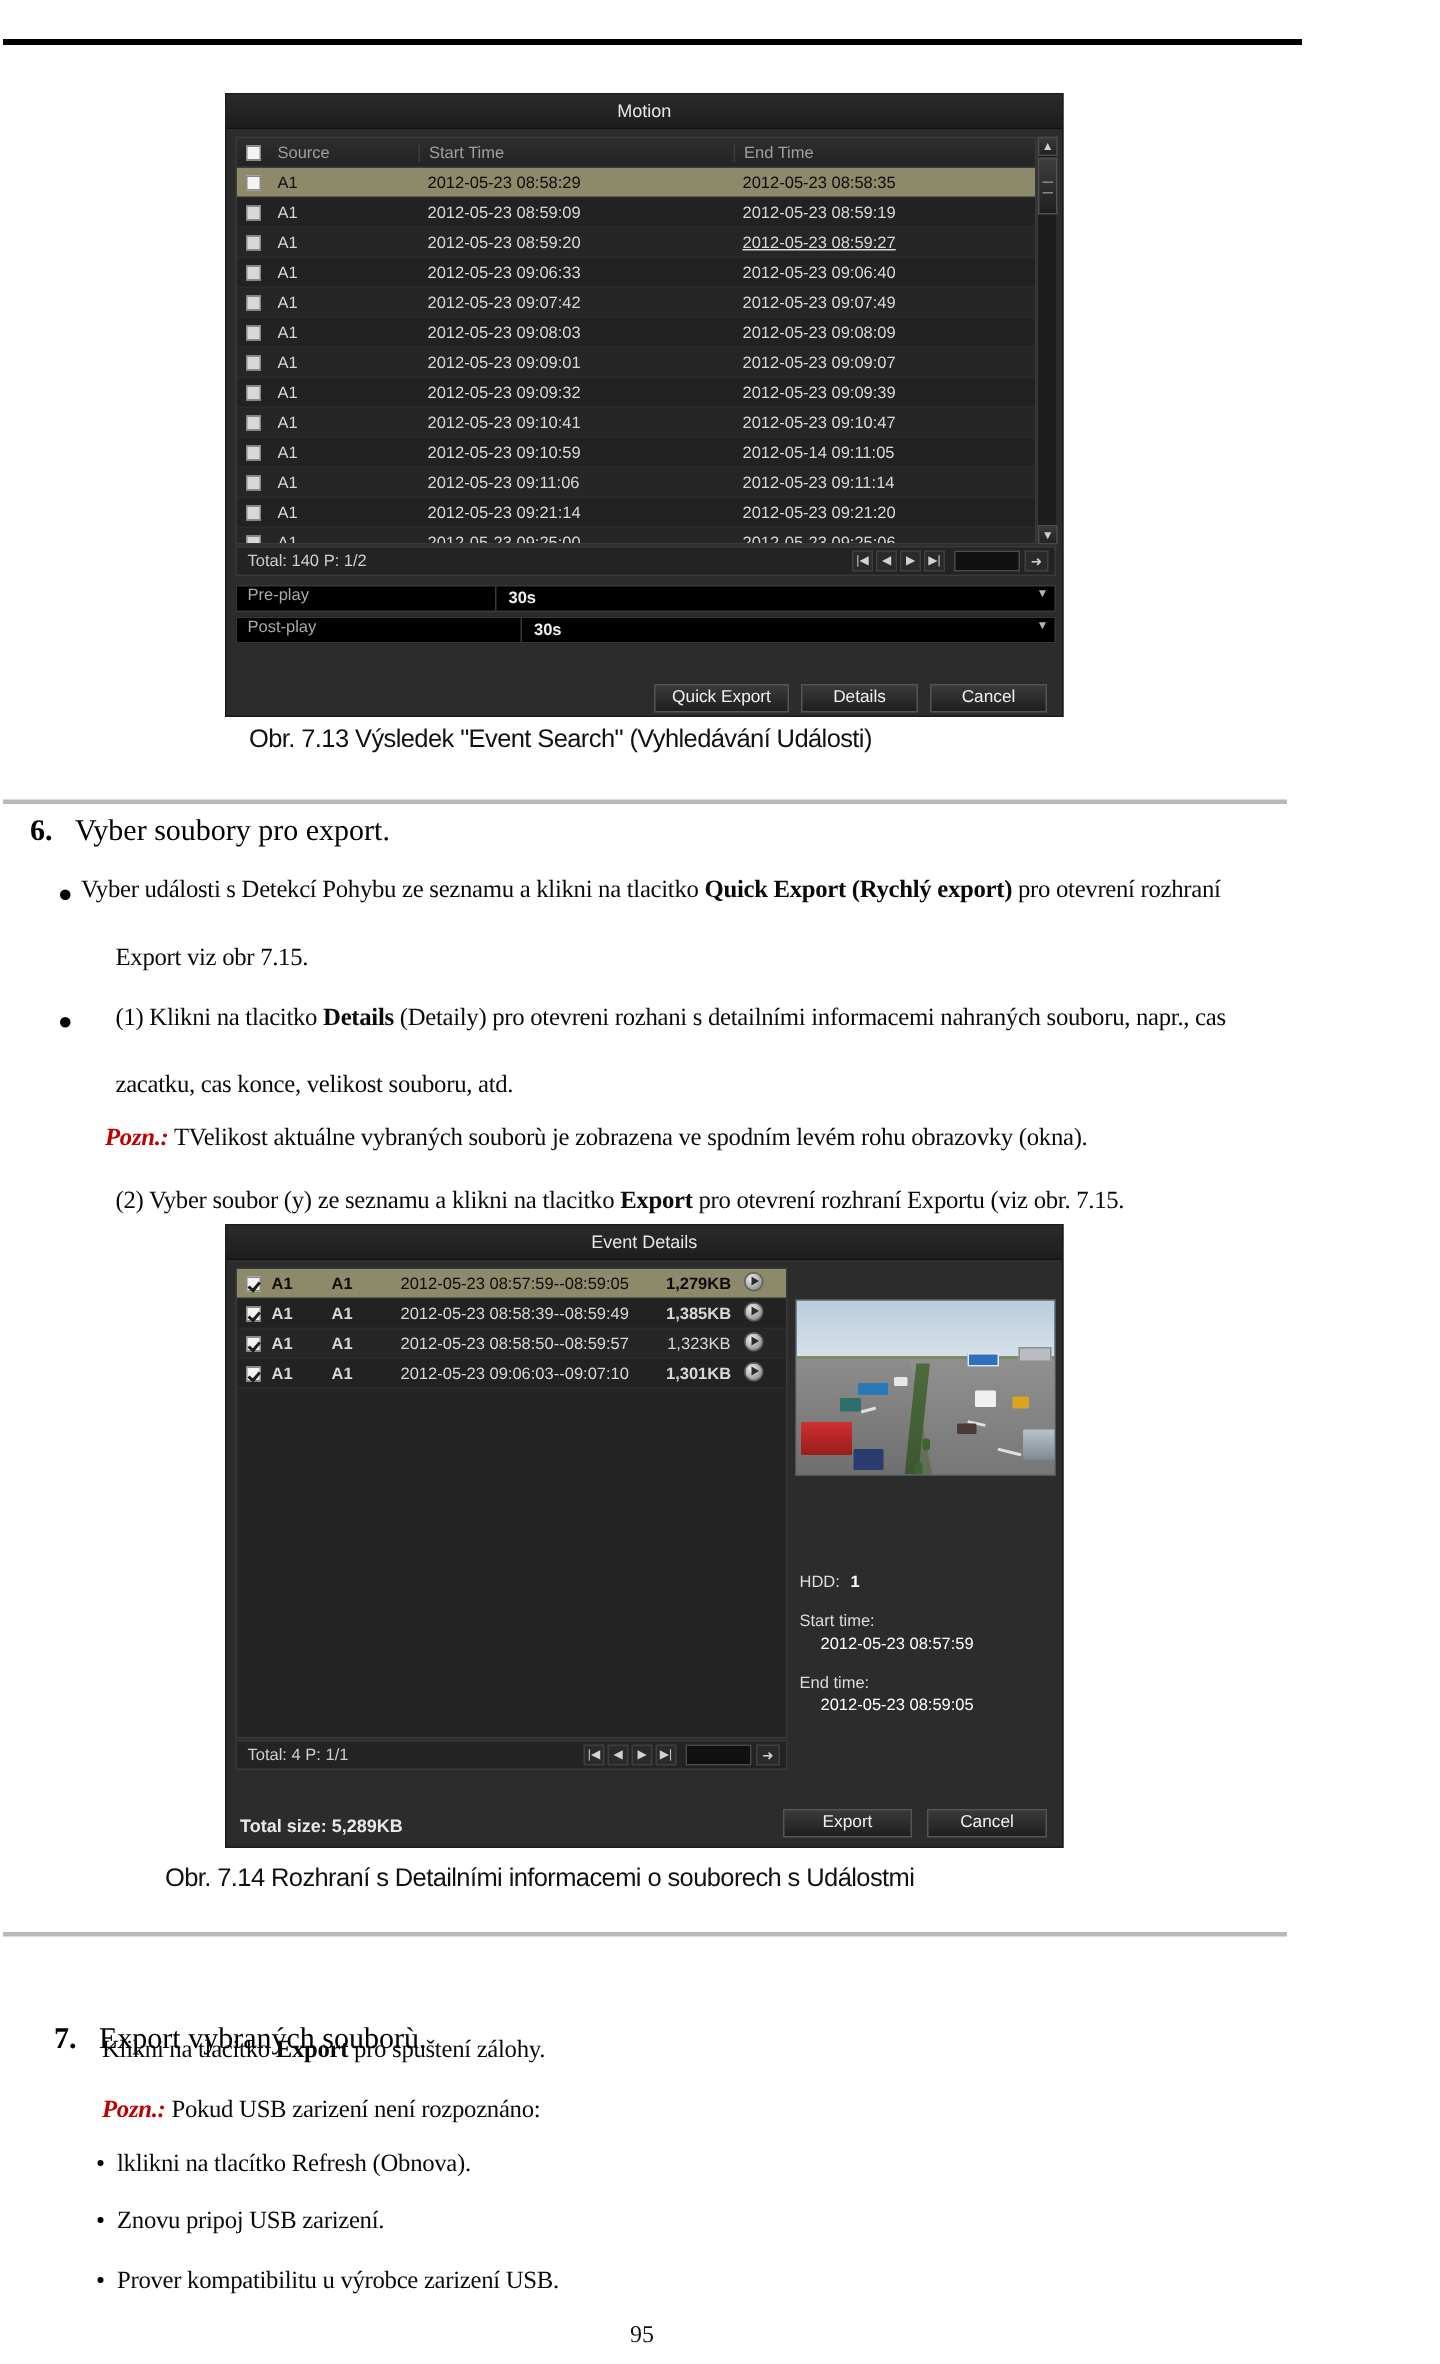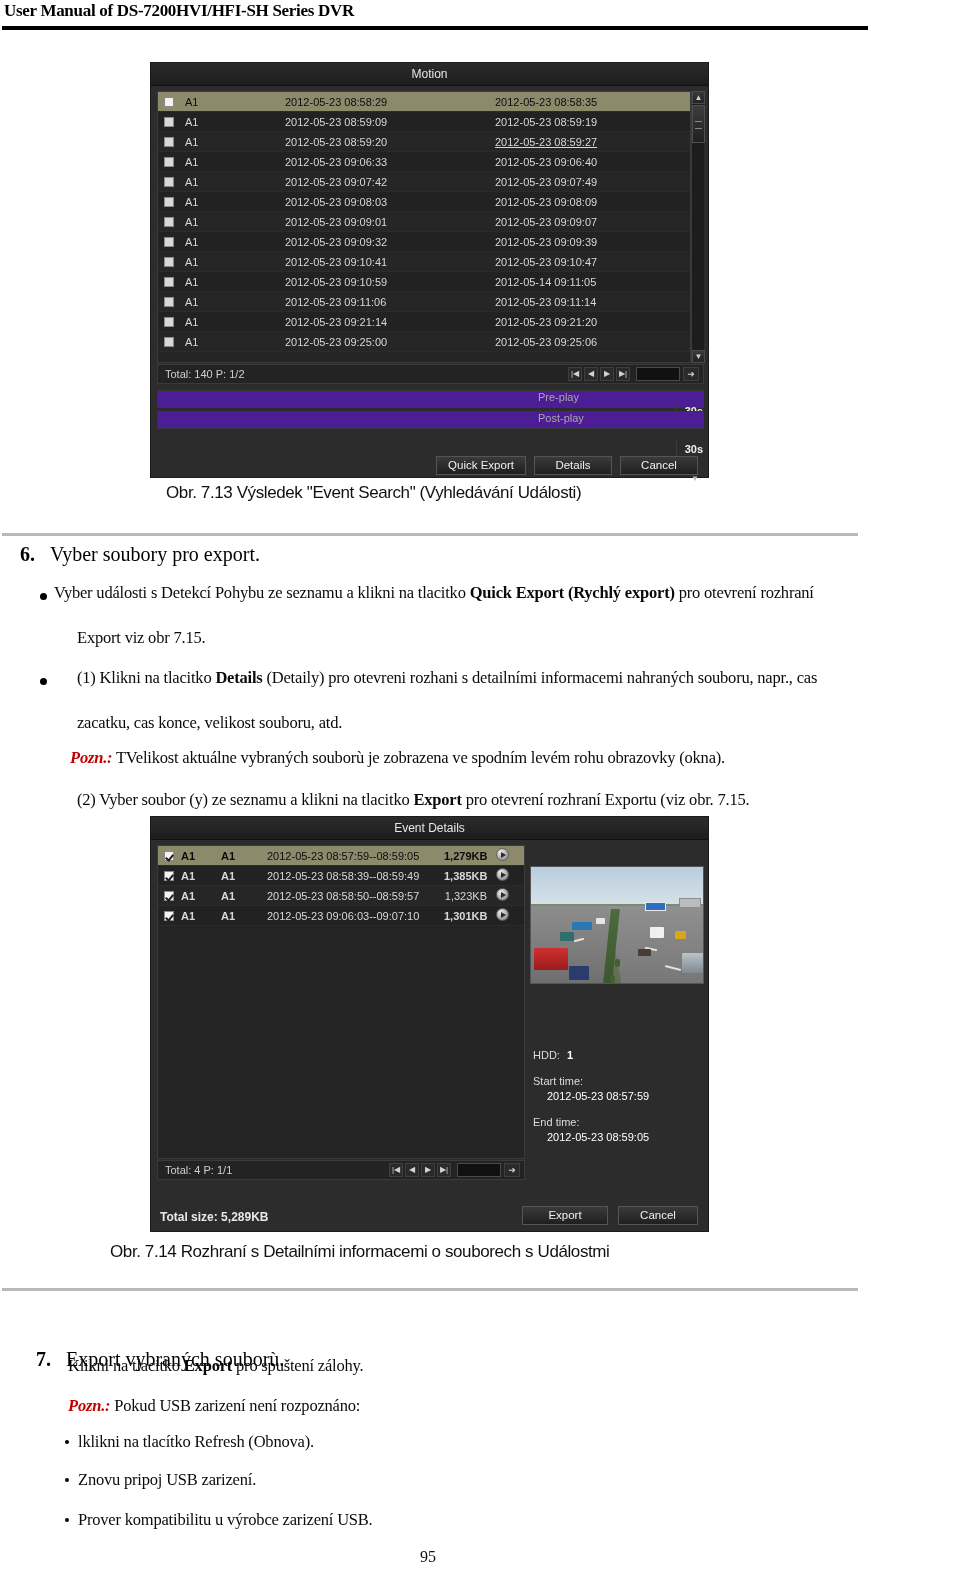--- a/index.html
+++ b/index.html
@@ -191,27 +191,26 @@
     color: #d2d2d2;
     font-size: 9px;
     line-height: 12px;
     text-align: center;
   }
 
   
   .fieldrow {
     position: absolute;
     display: flex;
-    align-items: flex-end;
+    align-items: flex-start;
     height: 18px;
-    background: #4c1d95;
+    background: #000000;
     border: 1px solid #383838;
     box-sizing: border-box;
     font-size: 11px;
-    flex-direction: column;
   }
   .fieldrow .flabel {
     width: 172px;
     padding-left: 7px;
     color: #a8a8a8;
     box-sizing: border-box;
   }
   .fieldrow .fvalue {
     flex: 1;
     padding-left: 8px;
@@ -372,32 +371,37 @@
     position: absolute;
     font-family: "Liberation Serif", serif;
     font-size: 16px;
     color: #111;
   }
 </style>
 </head>
 <body>
 
 <div class="page-header">
-  <div class="hdr-text">User Manual of DS-7200HVI/HFI-SH Series DVR</div>
   <div class="hdr-rule"></div>
 </div>
 
 <div class="dvr" id="motion-dialog" style="left:150px; top:62px; width:559px; height:416px;">
 
   <div class="dvr-title">Motion</div>
 
   <div class="dvr-body">
 
     <div class="tbl" style="left:6px; top:5px; width:534px; height:272px;">
 
+      <div class="tbl-head">
+        <div class="cb white"></div>
+        <div class="cell" style="width:100px;">Source</div>
+        <div class="cell col-div" style="width:210px;">Start Time</div>
+        <div class="cell col-div" style="flex:1;">End Time</div>
+      </div>
 
       <div id="motion-rows">
           <div class="tbl-row sel">
             <div class="cb white"></div>
             <div class="cell" style="width: 100px;">A1</div>
             <div class="cell" style="width: 210px;">2012-05-23 08:58:29</div>
             <div class="cell" style="flex: 1 1 0%;">2012-05-23 08:58:35</div>
           </div>
           <div class="tbl-row alt">
             <div class="cb"></div>

